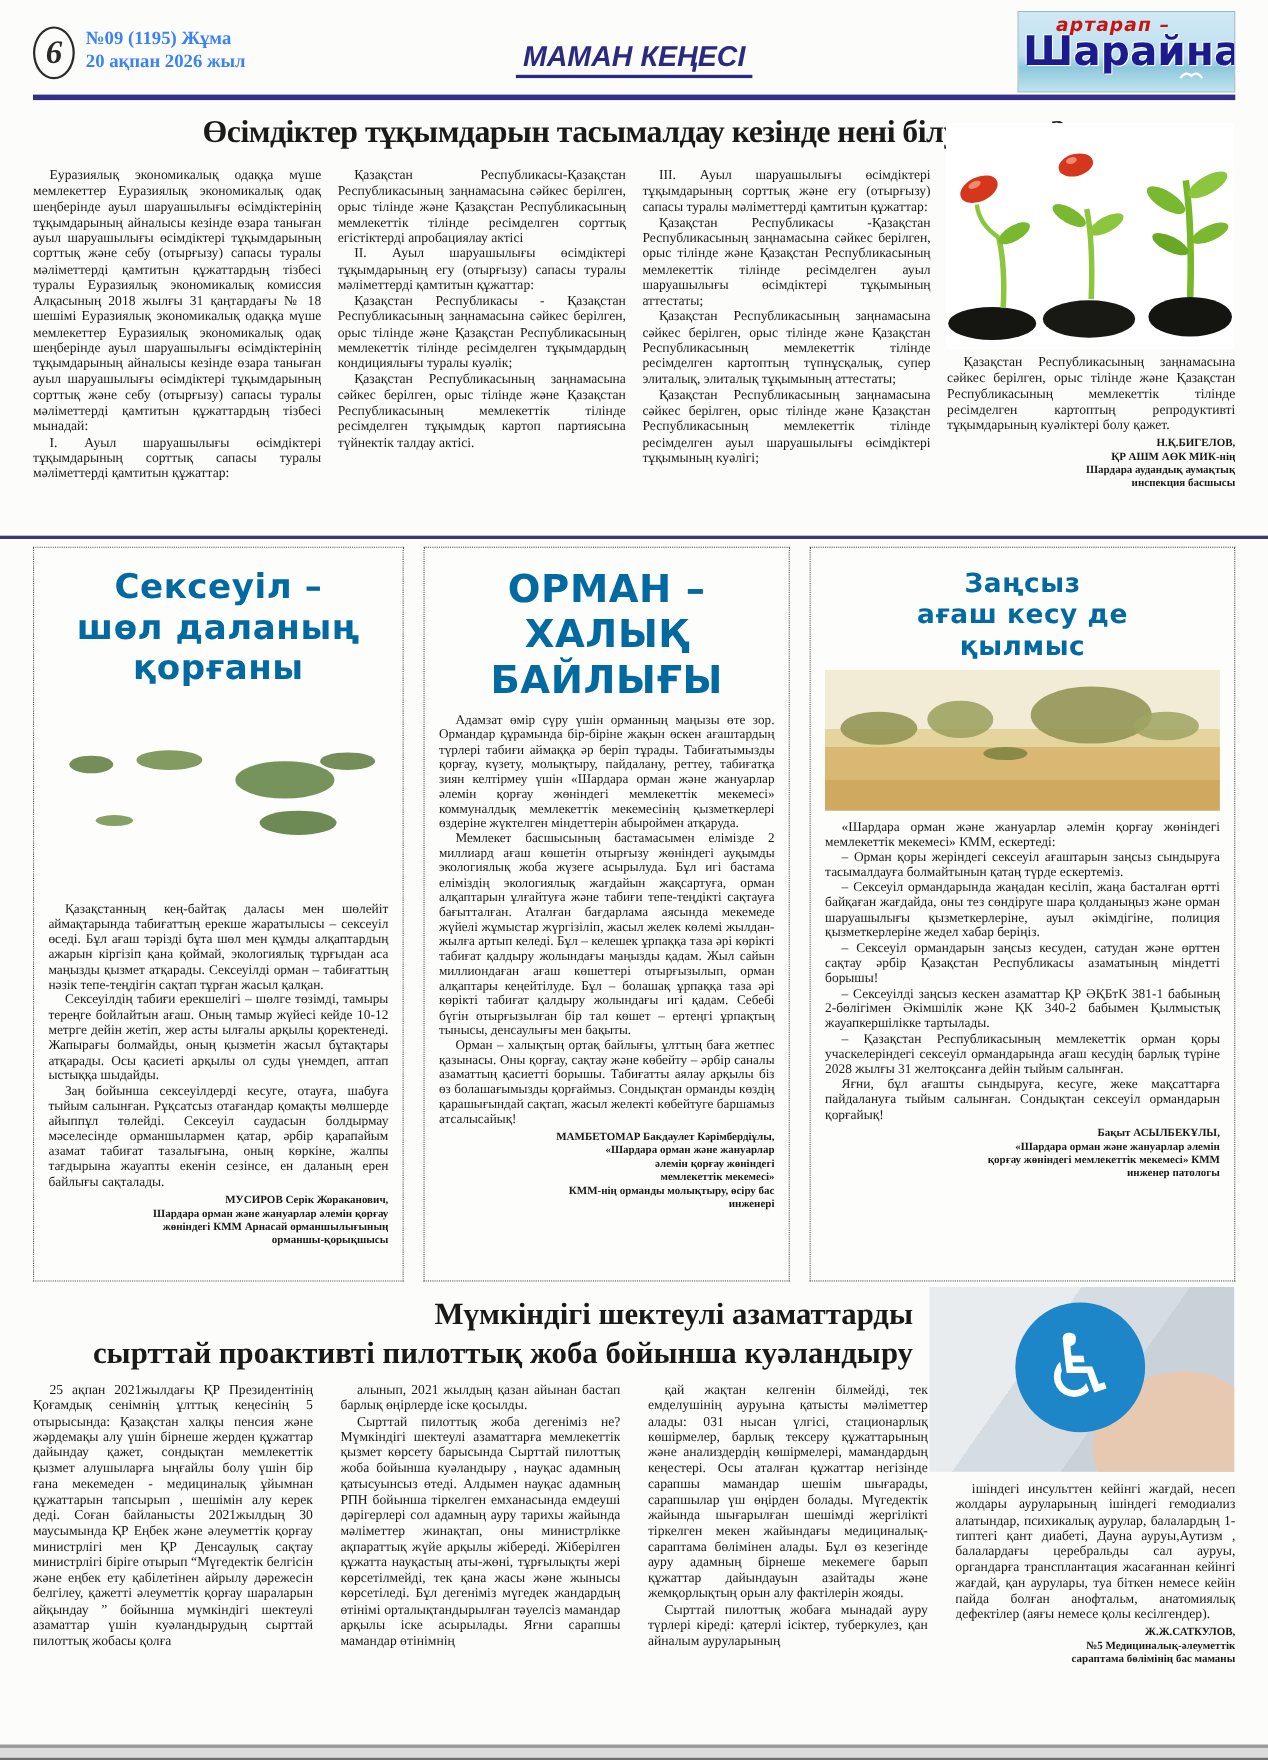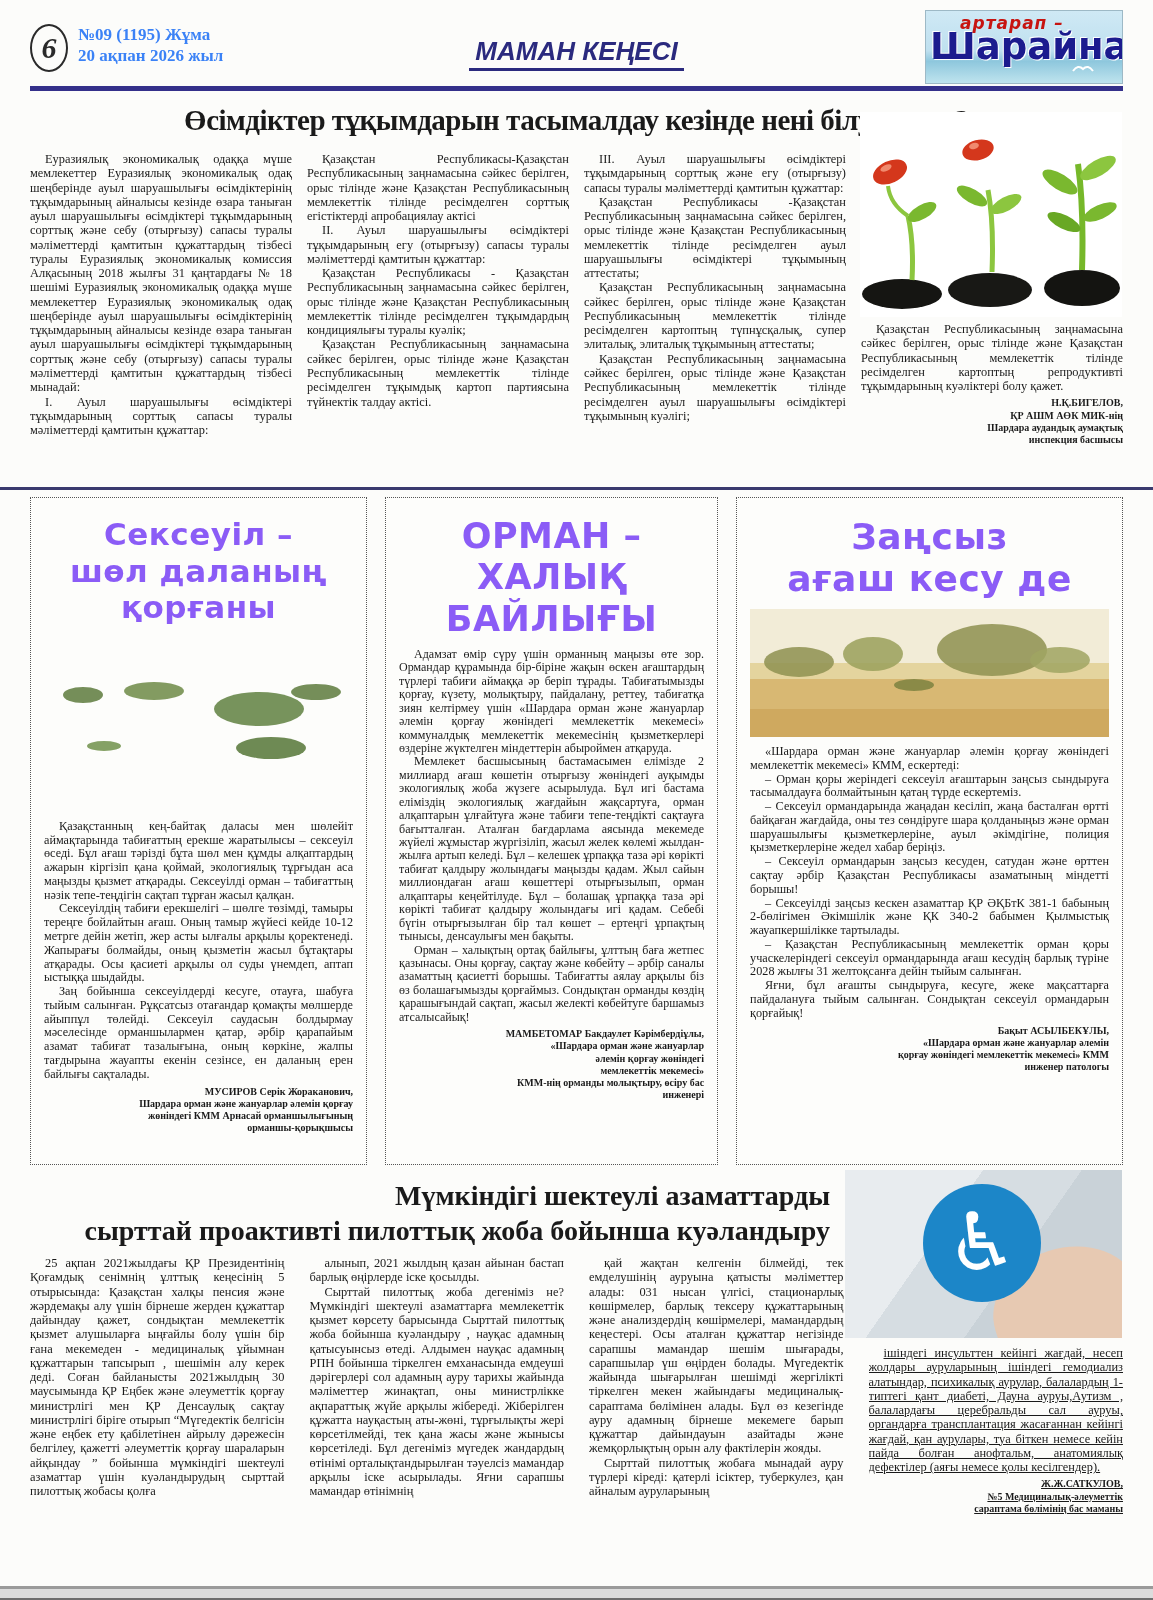--- a/index.html
+++ b/index.html
@@ -31,23 +31,23 @@
   .col p{margin:0;text-indent:15px;}
   .seed-art{position:absolute;top:112px;right:31px;width:262px;height:205px;background:#fff;}
   .a1-col4{padding-top:170px;}
   .byline{font-weight:bold;text-align:right;font-size:10px;line-height:1.22;margin-top:4px;}
   .byline div{text-indent:0;}
   .pre-box-rule{position:absolute;top:487px;left:0;right:0;height:3px;background:#3a3a6e;}
   
   .boxes{position:absolute;top:497px;left:30px;right:30px;height:668px;display:flex;gap:18px;}
   .nbox{border:1px dotted #555;background:#fdfdfb;padding:8px 13px;box-sizing:border-box;overflow:hidden;}
   .nbox .box-title{font-family:"DejaVu Sans",sans-serif;font-weight:bold;text-align:center;
-        color:#8b5cf6;margin:10px 0 8px;line-height:1.18;letter-spacing:0.5px;}
+        color:#0369a1;margin:10px 0 8px;line-height:1.18;letter-spacing:0.5px;}
   #box1{width:338px;} #box2{width:334px;} #box3{width:388px;}
-  #box1 .box-title{font-size:31px;} #box2 .box-title{font-size:35px;} #box3 .box-title{font-size:36px;}
+  #box1 .box-title{font-size:31px;} #box2 .box-title{font-size:35px;} #box3 .box-title{font-size:24px;}
   .box-body{text-align:justify;font-size:12.2px;line-height:1.13;}
   .box-body p{margin:0;text-indent:15px;}
   .photo{width:100%;margin:6px 0 8px;}
   .photo-desert{height:178px;
      background:linear-gradient(#a9c4de 0 34%,#c4d3e0 34% 36%,#c5causes 0),
                 linear-gradient(#a9c4de 0 35%,#b98756 35% 40%,#c9854e 40% 70%,#d59a63 70% 100%);}
   .shrubs{position:relative;width:100%;height:100%;overflow:hidden;}
   .shrubs i{position:absolute;border-radius:50%;background:#5d7a3c;opacity:.85;}
   .photo-saxaul{height:128px;
      background:linear-gradient(#f2ecd7 0 42%,#e4d49e 42% 55%,#d8b873 55% 78%,#cfa95f 78% 100%);}
@@ -56,21 +56,21 @@
   .a2-title{position:absolute;top:1178px;left:30px;width:800px;text-align:right;
         font-size:28px;font-weight:bold;line-height:1.25;}
   .wheel-art{position:absolute;top:1170px;right:31px;width:277px;height:168px;
         background:linear-gradient(125deg,#e8ecef 0 35%,#d6dde2 35% 60%,#c9d2d8 60% 100%);overflow:hidden;}
   .hand{position:absolute;right:-20px;bottom:-30px;width:150px;height:120px;border-radius:50% 50% 0 0;
         background:#e7c9b2;transform:rotate(-18deg);}
   .wheel-circle{position:absolute;left:78px;top:14px;width:118px;height:118px;border-radius:50%;
         background:#1c86c8;display:flex;align-items:center;justify-content:center;}
   .wheel-glyph{color:#fff;font-size:80px;line-height:1;font-family:"DejaVu Sans",sans-serif;}
   .a2-cols{position:absolute;top:1256px;left:30px;right:30px;height:330px;display:flex;gap:25px;overflow:hidden;}
-  .a2-col4{padding-top:90px;text-decoration:underline;}
+  .a2-col4{padding-top:90px;}
   .footer-rule{position:absolute;top:1586px;left:0;right:0;height:9px;
         border-top:3px solid #9a9a9a;border-bottom:4px solid #6e6e6e;background:#dcdcdc;}
 </style>
 </head>
 <body>
 
 <div class="page">
 
   <div class="header">
     <div class="page-badge">6</div>
@@ -203,20 +203,21 @@
           <div>мемлекеттік мекемесі»</div>
           <div>КММ-нің орманды молықтыру, өсіру бас</div>
           <div>инженері</div>
         </div>
     </div>
 
     <div class="nbox" id="box3">
       <div class="box-title">
           <div>Заңсыз</div>
           <div>ағаш кесу де</div>
+          <div>қылмыс</div>
         </div>
       <div class="photo photo-saxaul">
         <div class="shrubs">
           <i style="left:4%;top:30%;width:70px;height:30px;"></i>
           <i style="left:26%;top:22%;width:60px;height:34px;background:#9aa05a;"></i>
           <i style="left:52%;top:12%;width:110px;height:52px;background:#8e9150;"></i>
           <i style="left:78%;top:30%;width:60px;height:26px;background:#a0a562;"></i>
           <i style="left:40%;top:55%;width:40px;height:12px;background:#7d813f;"></i>
         </div>
       </div>

